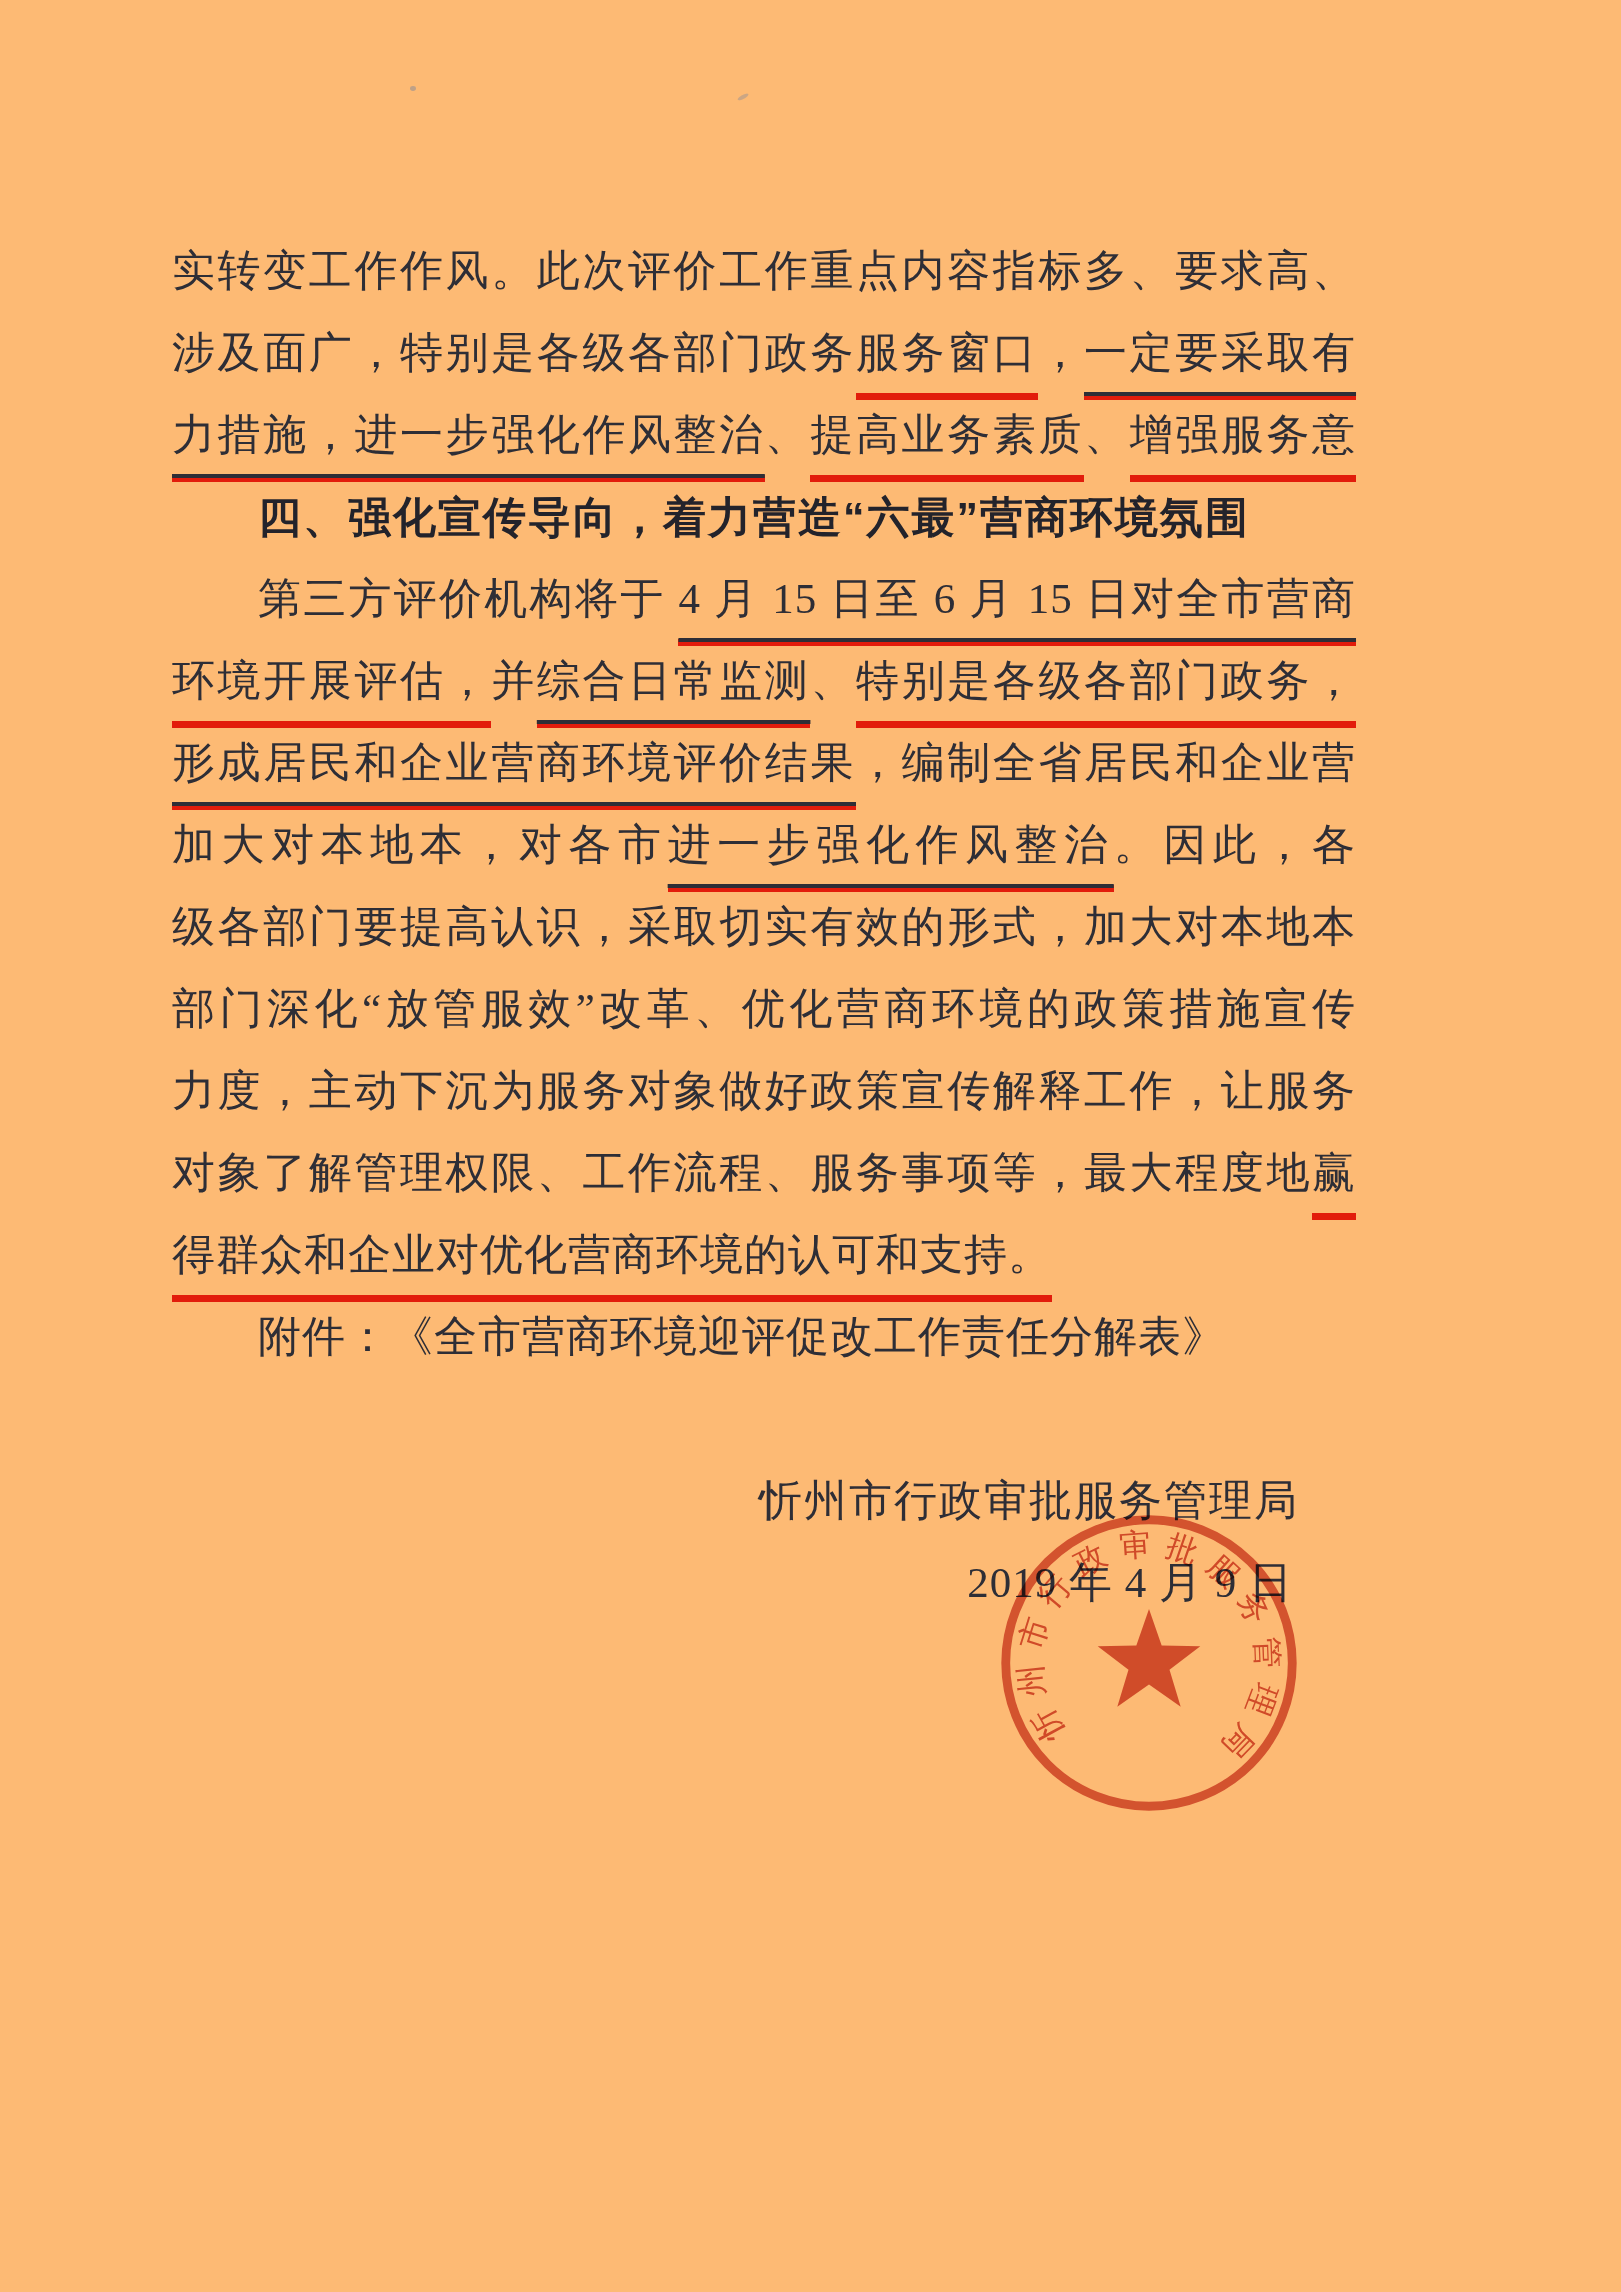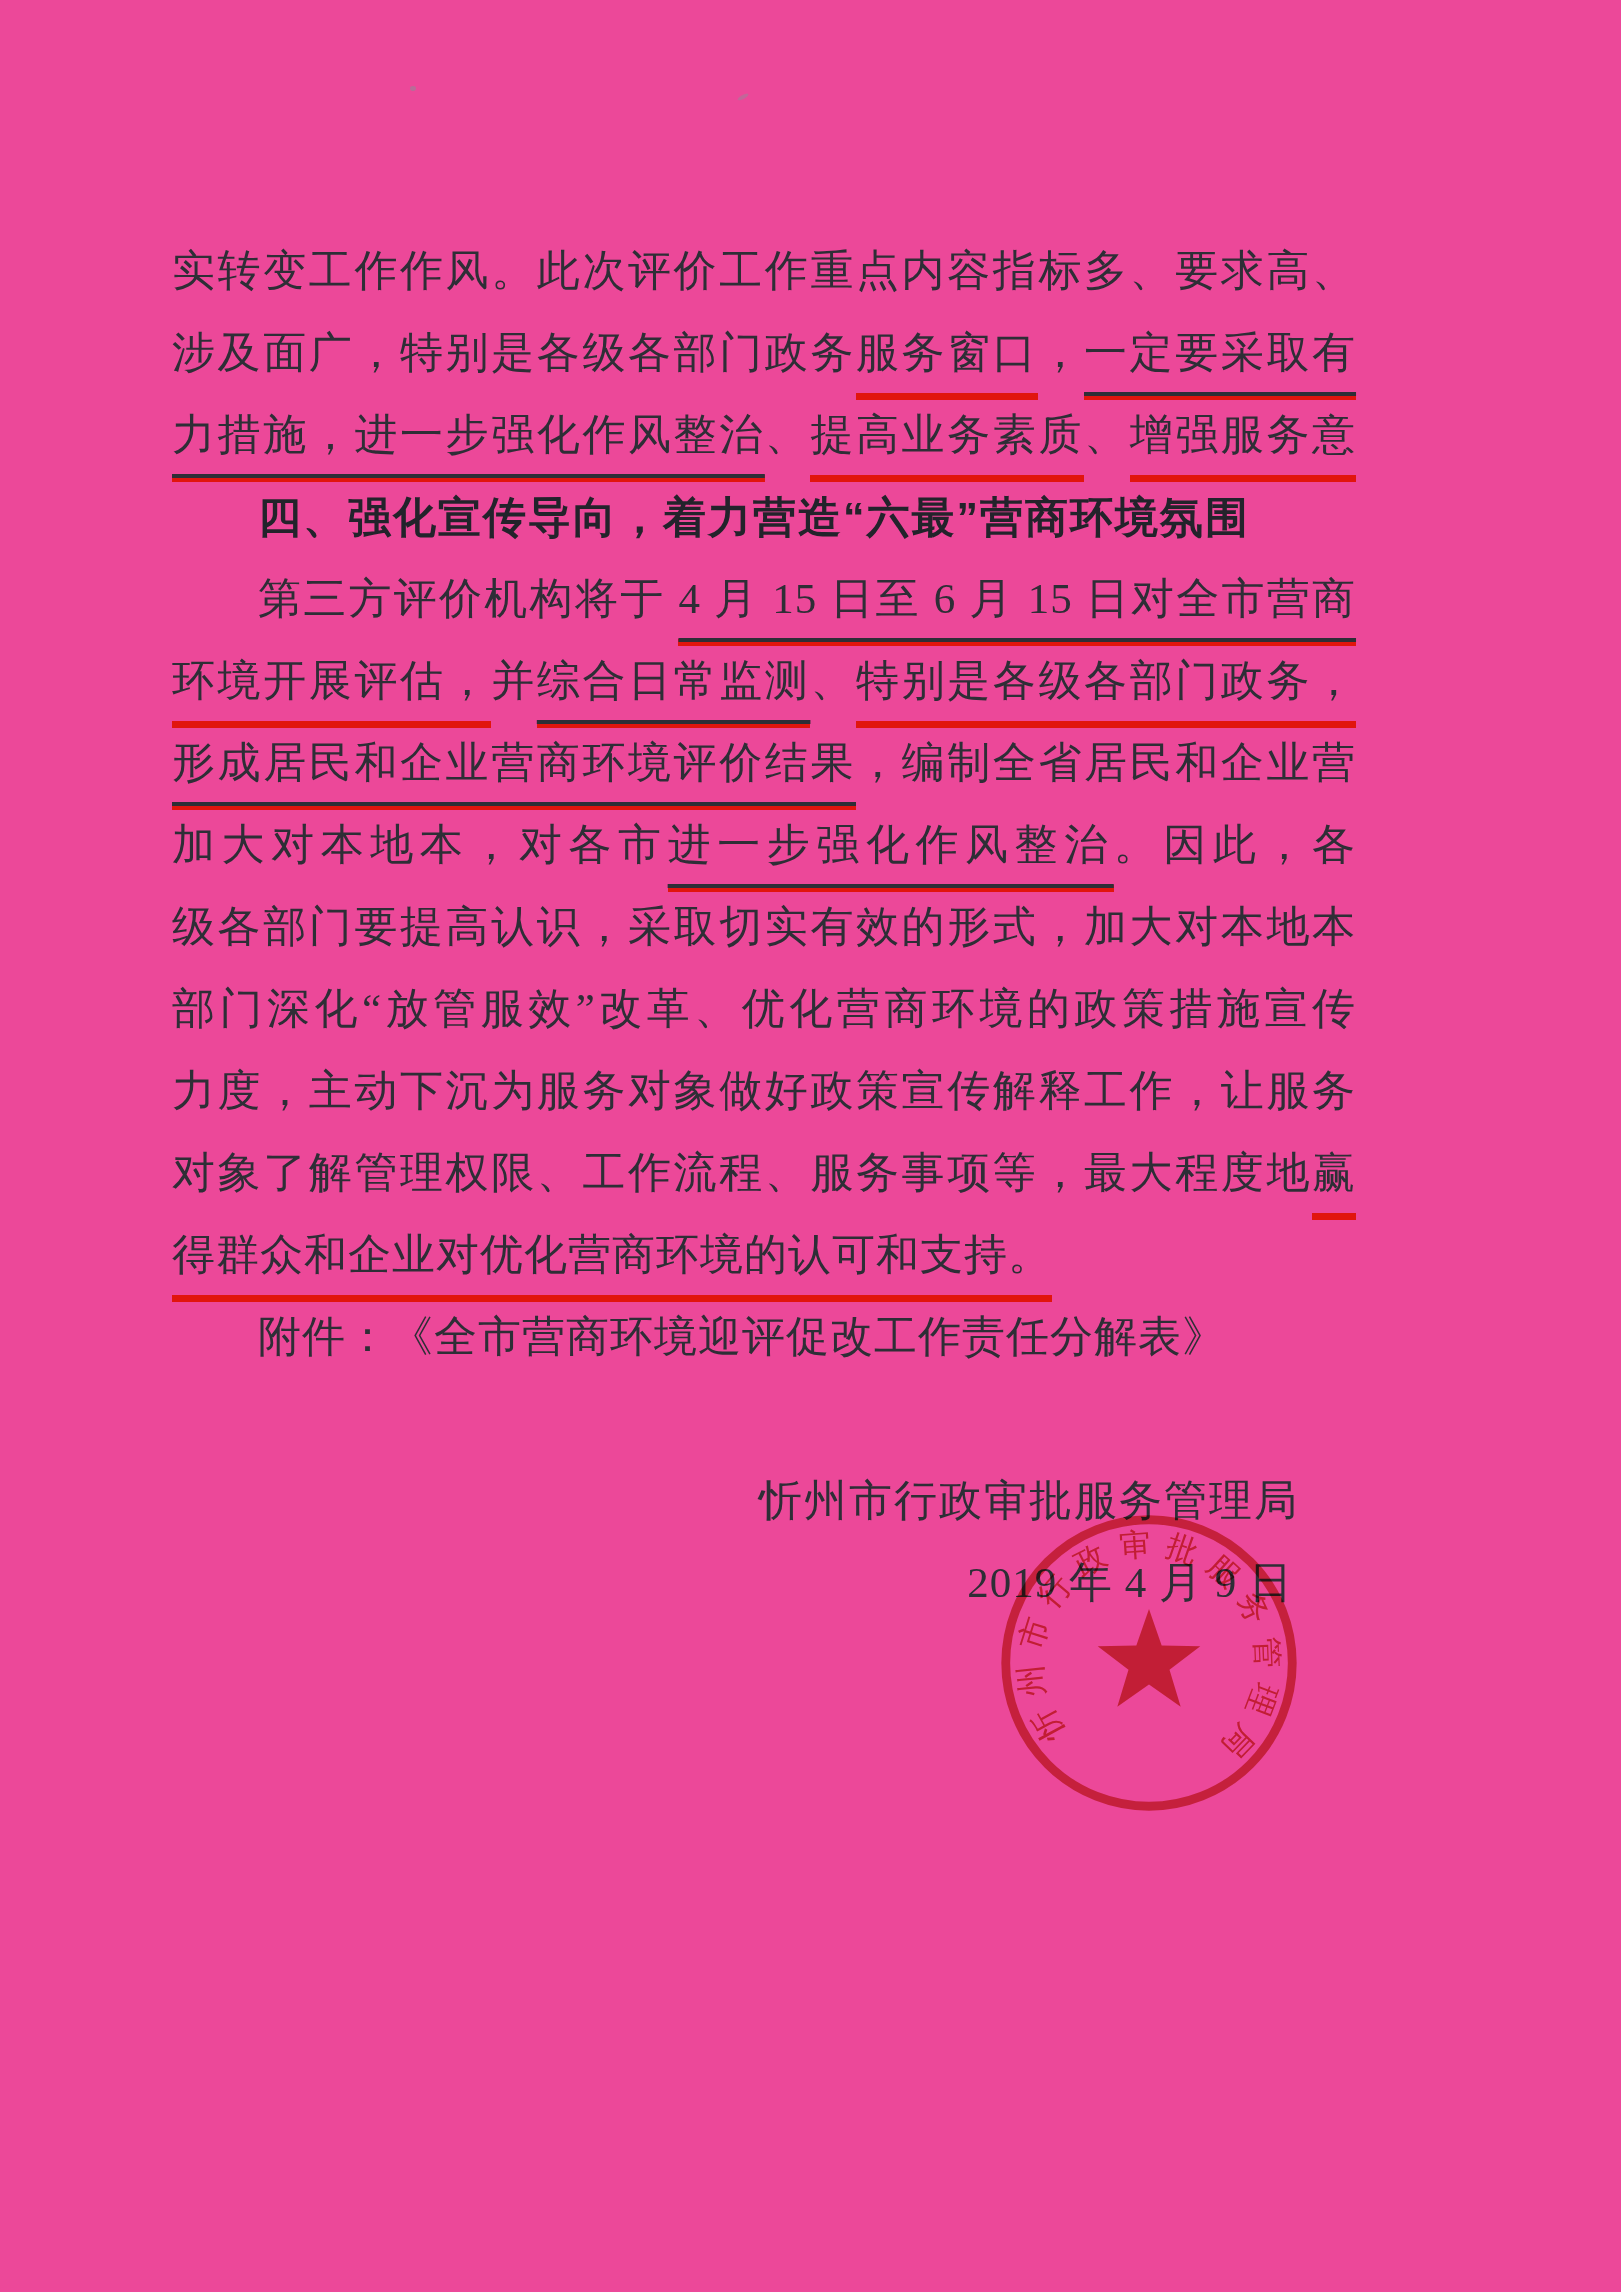--- a/index.html
+++ b/index.html
@@ -3,21 +3,21 @@
 <meta charset="utf-8">
 <style>
   html,body{margin:0;padding:0;}
   body{
     width:1621px;height:2293px;
     background:#ffffff;
     font-family:"Liberation Serif","DejaVu Serif",serif;
   }
   .page{
     position:relative;width:1621px;height:2293px;
-    background:#ec4899;
+    background:#fdba74;
     color:#2e2e36;
     overflow:hidden;
   }
   .doc{
     position:absolute;left:172px;top:230px;width:1184px;
   }
   .line{
     height:82px;line-height:82px;font-size:43px;
     letter-spacing:1px;
     color:#2e2e36;

